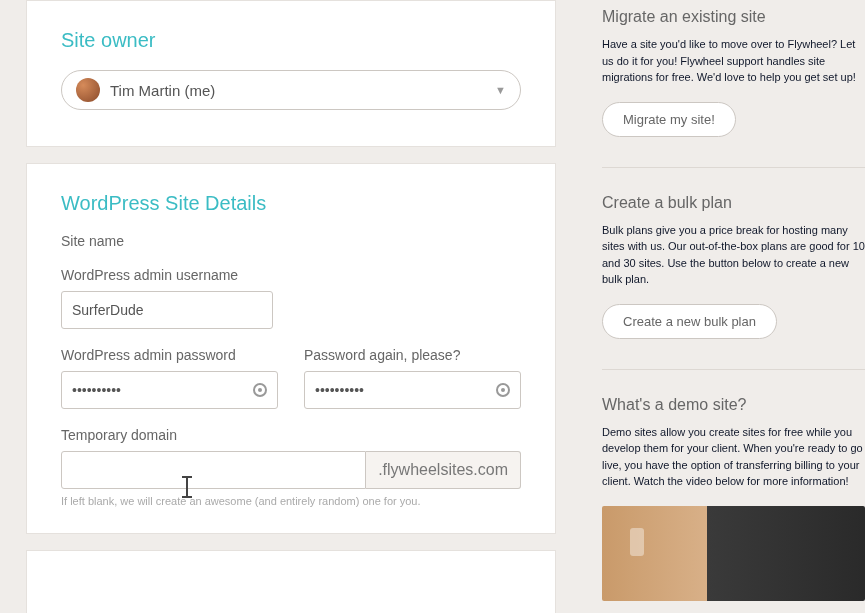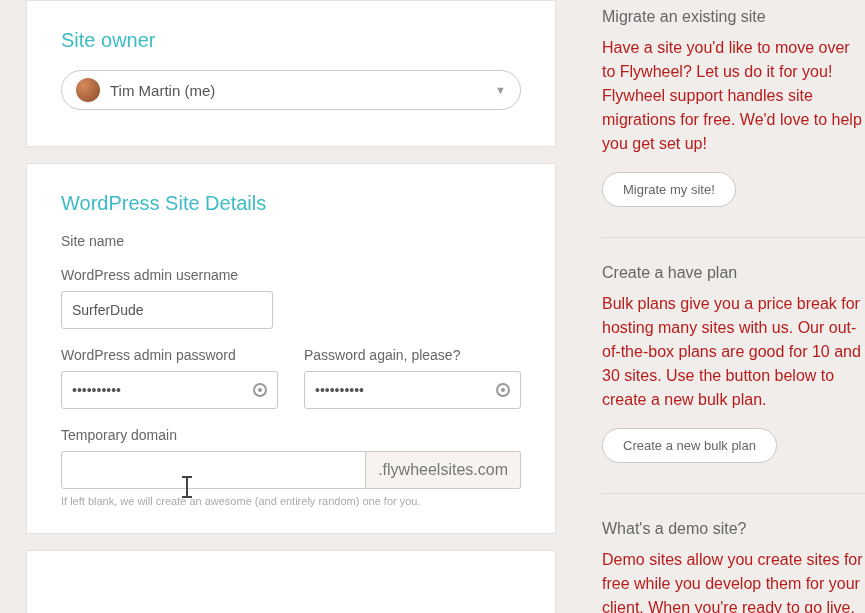--- a/index.html
+++ b/index.html
@@ -122,22 +122,22 @@
   }
   
   .side-section { margin-bottom: 30px; }
   .side-title {
     color: #666;
     font-size: 16px;
     font-weight: 400;
     margin-bottom: 10px;
   }
   .side-text {
-    color: #b91c1c;
-    font-size: 16px;
+    color: #0f172a;
+    font-size: 11px;
     line-height: 1.5;
     margin-bottom: 16px;
   }
   .pill-btn {
     display: inline-block;
     border: 1px solid #ccc7c2;
     border-radius: 20px;
     padding: 9px 20px;
     font-size: 13px;
     color: #666;
@@ -232,21 +232,21 @@
 <div class="side-col">
   <div class="side-section">
     <div class="side-title">Migrate an existing site</div>
     <div class="side-text">Have a site you'd like to move over to Flywheel? Let us do it for you! Flywheel support handles site migrations for free. We'd love to help you get set up!</div>
     <div class="pill-btn">Migrate my site!</div>
   </div>
 
   <div class="divider"></div>
 
   <div class="side-section">
-    <div class="side-title">Create a have plan</div>
+    <div class="side-title">Create a bulk plan</div>
     <div class="side-text">Bulk plans give you a price break for hosting many sites with us. Our out-of-the-box plans are good for 10 and 30 sites. Use the button below to create a new bulk plan.</div>
     <div class="pill-btn">Create a new bulk plan</div>
   </div>
 
   <div class="divider"></div>
 
   <div class="side-section" style="margin-bottom:12px;">
     <div class="side-title">What's a demo site?</div>
     <div class="side-text">Demo sites allow you create sites for free while you develop them for your client. When you're ready to go live, you have the option of transferring billing to your client. Watch the video below for more information!</div>
     <div class="video-thumb">

